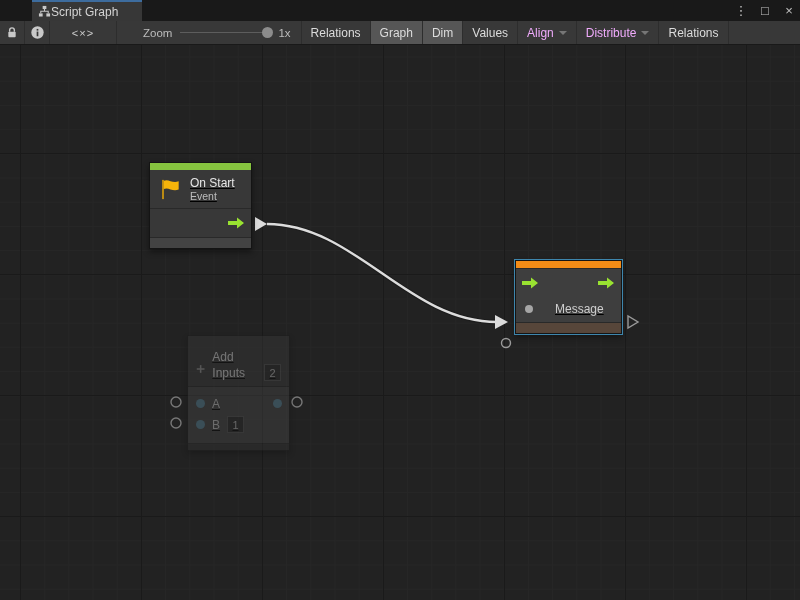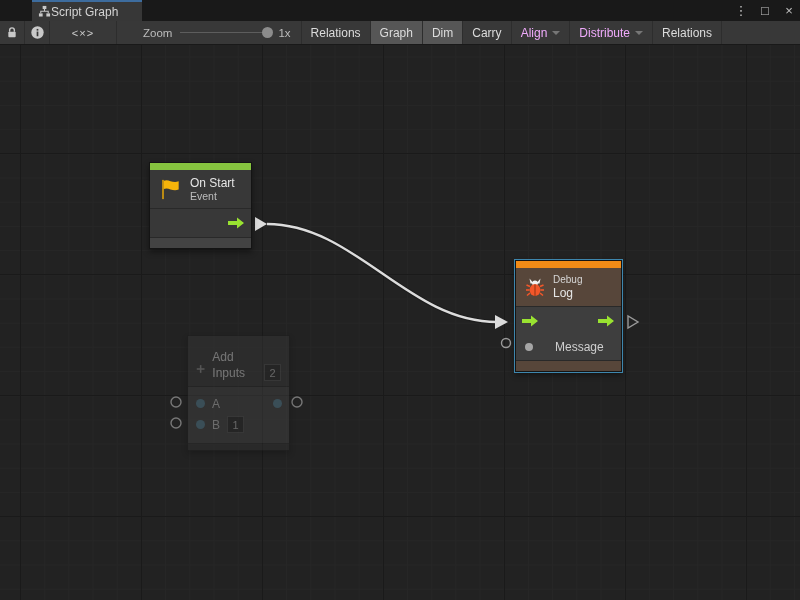--- a/index.html
+++ b/index.html
@@ -42,21 +42,21 @@
       linear-gradient(to right, #1a1a1a 1px, transparent 1px),
       linear-gradient(to bottom, #1a1a1a 1px, transparent 1px),
       linear-gradient(to right, #262626 1px, transparent 1px),
       linear-gradient(to bottom, #262626 1px, transparent 1px);
     background-size: 121px 121px, 121px 121px, 24.2px 24.2px, 24.2px 24.2px;
     background-position: 20px 0, 0 108px, 20px 0, 0 11.6px; }
   .overlay { position:absolute; inset:0; pointer-events:none; }
 
   
   .node { position:absolute; border:1px solid #141414; background:#383838;
-    box-shadow:0 3px 6px rgba(0,0,0,.45); }
+    box-shadow:0 3px 6px rgba(0,0,0,.45);text-decoration:underline; }
   .accent { height:7px; }
   .accent.green { background:#86c43f; }
   .accent.orange { background:#f28b16; }
   .nhead { display:flex; align-items:center; gap:7px; padding:5px 8px; height:38px; }
   .ntitle { font-size:12px; color:#e6e6e6; line-height:14px; }
   .nsub { font-size:10.5px; color:#bdbdbd; line-height:13px; }
   .nkind { font-size:10px; color:#d6d6d6; line-height:12px; }
   .divider { border-top:1px solid #292929; }
   .portrow { position:relative; height:29px; }
   .nfooter { height:11px; background:#434343; border-top:1px solid #292929; }
@@ -142,21 +142,21 @@
       <div class="rbtn">
         <span>Relations</span>
         </div>
       <div class="rbtn active">
         <span>Graph</span>
         </div>
       <div class="rbtn active">
         <span>Dim</span>
         </div>
       <div class="rbtn">
-        <span>Carry</span>
+        <span>Values</span>
         </div>
       <div class="rbtn disabled">
         <span>Align</span>
         <span class="caret"></span>
         </div>
       <div class="rbtn disabled">
         <span>Distribute</span>
         <span class="caret"></span>
         </div>
       <div class="rbtn">
@@ -195,40 +195,20 @@
       <div class="portrow divider">
         <svg class="flow-arrow right" width="17" height="13" viewBox="0 0 17 13">
           <polygon points="0,4.5 9,4.5 9,1 16,6.5 9,12 9,8.5 0,8.5" fill="#99e231"></polygon>
         </svg>
       </div>
       <div class="nfooter"></div>
     </div>
 
     <div class="node" id="node-debug">
       <div class="accent orange"></div>
-      <div class="nhead">
-        <svg width="22" height="22" viewBox="0 0 22 22">
-          <path d="M5.5,2.5 L8.5,6 L13.5,6 L16.5,2.5 L15.5,7.5 L6.5,7.5 Z" fill="#f2f2f2"></path>
-          <circle cx="11" cy="7.2" r="2.8" fill="#f2f2f2"></circle>
-          <g stroke="#f2572a" stroke-width="1.6">
-            <line x1="6" y1="10.5" x2="2.5" y2="9"></line>
-              <line x1="16" y1="10.5" x2="19.5" y2="9"></line>
-            <line x1="5.6" y1="14" x2="2" y2="14"></line>
-              <line x1="16.4" y1="14" x2="20" y2="14"></line>
-            <line x1="6" y1="17" x2="3" y2="19.5"></line>
-              <line x1="16" y1="17" x2="19" y2="19.5"></line>
-          </g>
-          <ellipse cx="11" cy="14" rx="5.4" ry="6" fill="#f2572a"></ellipse>
-          <line x1="11" y1="8.5" x2="11" y2="20" stroke="#a03a18" stroke-width="1.2"></line>
-        </svg>
-        <div>
-          <div class="nkind">Debug</div>
-          <div class="ntitle">Log</div>
-        </div>
-      </div>
       <div class="body">
         <div class="flowrow">
           <svg class="flow-arrow left" width="17" height="13" viewBox="0 0 17 13">
             <polygon points="0,4.5 9,4.5 9,1 16,6.5 9,12 9,8.5 0,8.5" fill="#99e231"></polygon>
           </svg>
           <svg class="flow-arrow right" width="17" height="13" viewBox="0 0 17 13">
             <polygon points="0,4.5 9,4.5 9,1 16,6.5 9,12 9,8.5 0,8.5" fill="#99e231"></polygon>
           </svg>
         </div>
         <div class="msgrow">

